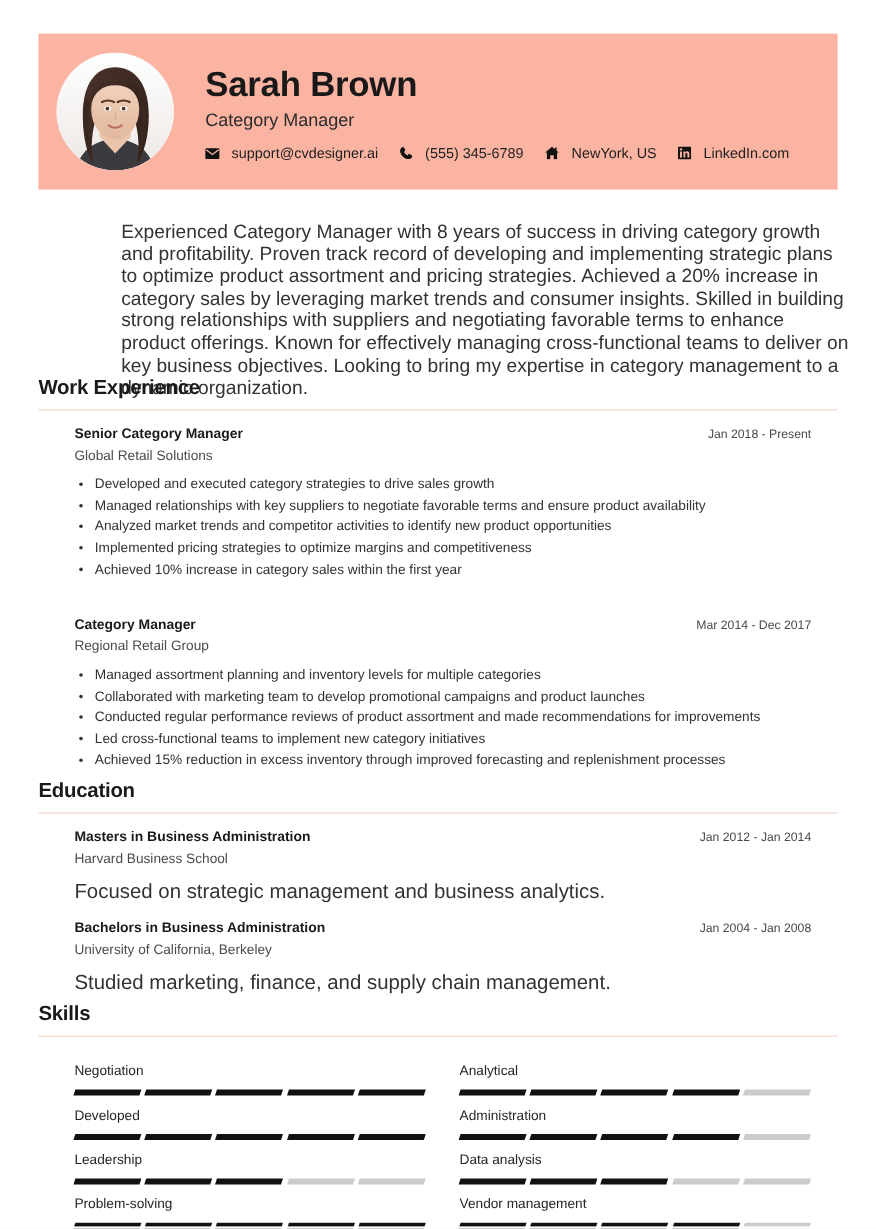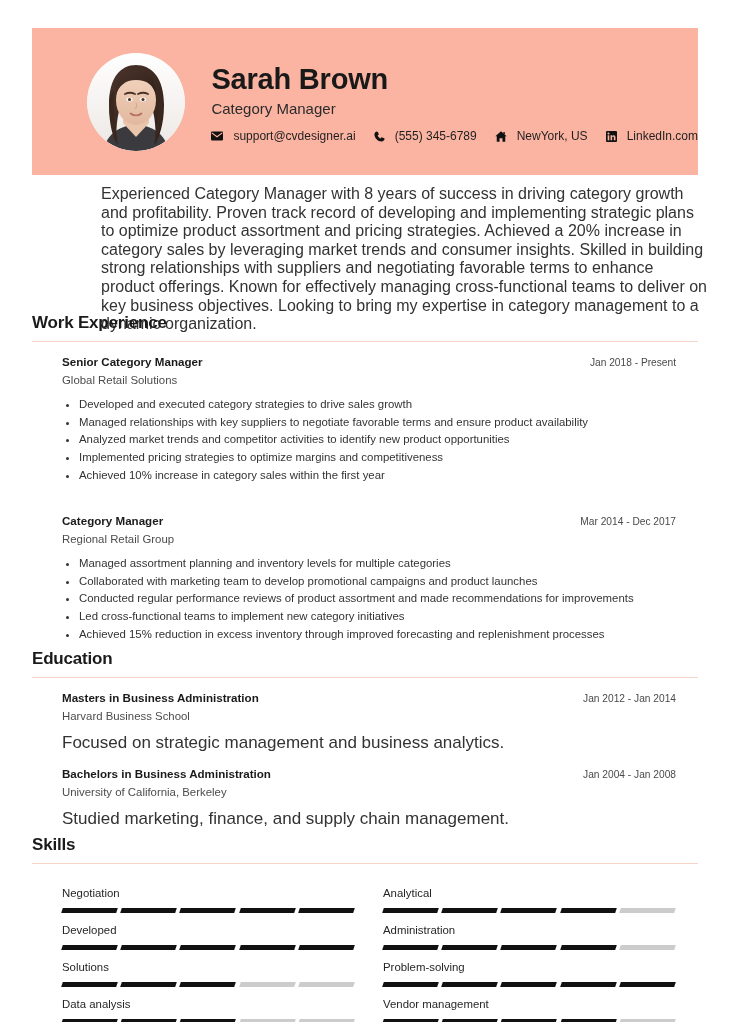--- a/index.html
+++ b/index.html
@@ -19,26 +19,25 @@
     background: #ffffff;
     overflow: hidden;
   }
 
   
   .header {
     position: absolute;
     left: 32px;
     top: 28px;
     width: 666px;
-    height: 147px;
+    height: 130px;
     background: #fbb4a2;
     display: flex;
     align-items: center;
-    padding-left: 28px;
-    justify-content: flex-end;
+    padding-left: 15px;
   }
 
   .avatar-wrap {
     width: 98px;
     height: 98px;
     border-radius: 50%;
     overflow: hidden;
     flex: 0 0 98px;
     background: #f3efee;
     position: relative;
@@ -398,47 +397,47 @@
           <div class="skill-name">Administration</div>
           <div class="skill-bar">
             <span class="seg on"></span>
             <span class="seg on"></span>
             <span class="seg on"></span>
             <span class="seg on"></span>
             <span class="seg"></span>
           </div>
         </div>
         <div class="skill">
-          <div class="skill-name">Solutions</div>
+          <div class="skill-name">Leadership</div>
+          <div class="skill-bar">
+            <span class="seg on"></span>
+            <span class="seg on"></span>
+            <span class="seg on"></span>
+            <span class="seg"></span>
+            <span class="seg"></span>
+          </div>
+        </div>
+        <div class="skill">
+          <div class="skill-name">Data analysis</div>
           <div class="skill-bar">
             <span class="seg on"></span>
             <span class="seg on"></span>
             <span class="seg on"></span>
             <span class="seg"></span>
             <span class="seg"></span>
           </div>
         </div>
         <div class="skill">
           <div class="skill-name">Problem-solving</div>
           <div class="skill-bar">
             <span class="seg on"></span>
             <span class="seg on"></span>
             <span class="seg on"></span>
             <span class="seg on"></span>
             <span class="seg on"></span>
-          </div>
-        </div>
-        <div class="skill">
-          <div class="skill-name">Data analysis</div>
-          <div class="skill-bar">
-            <span class="seg on"></span>
-            <span class="seg on"></span>
-            <span class="seg on"></span>
-            <span class="seg"></span>
-            <span class="seg"></span>
           </div>
         </div>
         <div class="skill">
           <div class="skill-name">Vendor management</div>
           <div class="skill-bar">
             <span class="seg on"></span>
             <span class="seg on"></span>
             <span class="seg on"></span>
             <span class="seg on"></span>
             <span class="seg"></span>

